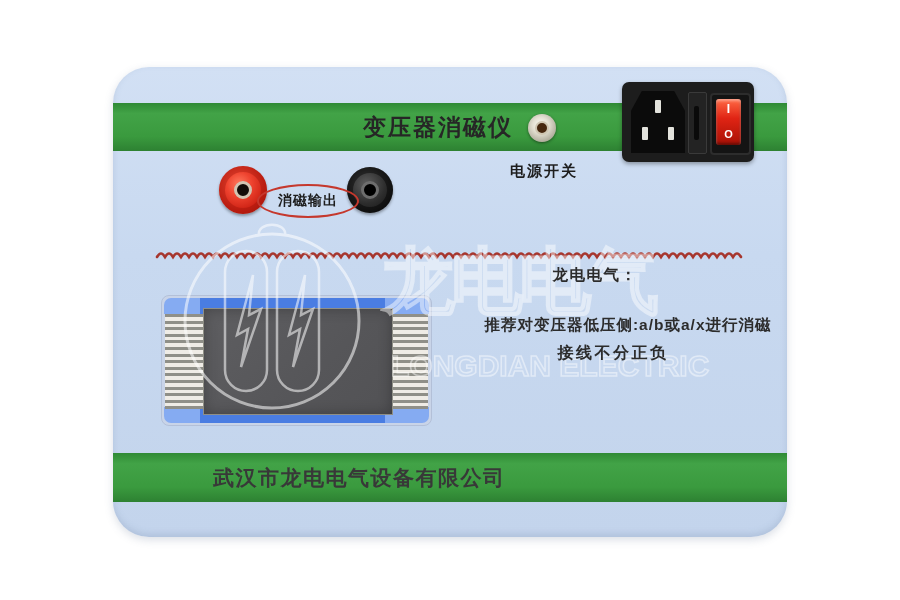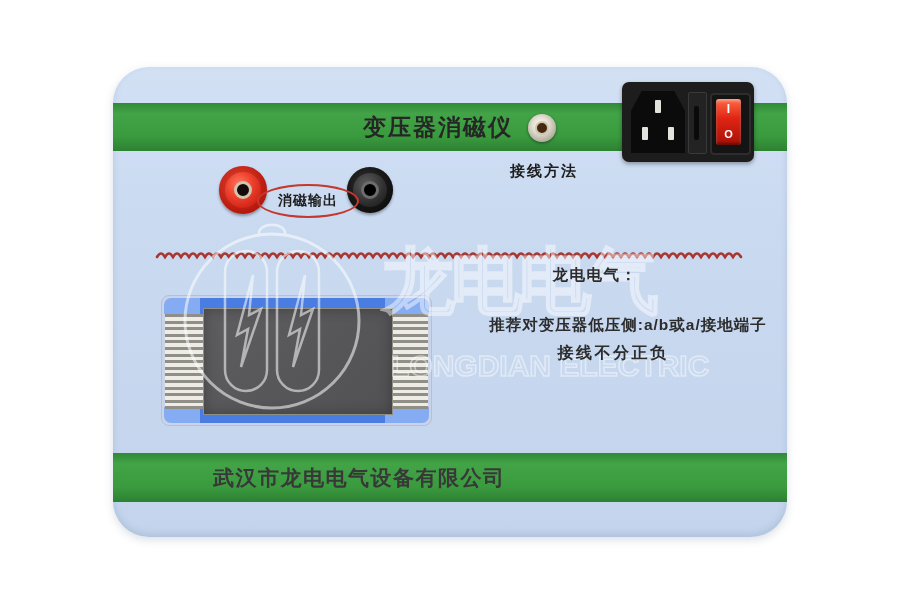--- a/index.html
+++ b/index.html
@@ -114,21 +114,21 @@
 </style>
 </head>
 <body>
 
 <div class="panel">
 
   <div class="band band-top"></div>
   <div class="panel-title">变压器消磁仪</div>
 
   <div class="gnd"></div>
-  <div class="small-label" style="left:366px;top:95px;">接线方法</div>
+  <div class="small-label" style="left:366px;top:95px;">电源开关</div>
 
   <div class="power-module">
     <div class="iec">
       <div class="pin pin-e"></div>
       <div class="pin pin-l"></div>
       <div class="pin pin-n"></div>
     </div>
     <div class="fuse"></div>
     <div class="rocker-frame">
       <div class="rocker">
@@ -161,20 +161,20 @@
 
   <div class="display">
     <div class="disp-bar disp-bar-top"></div>
     <div class="disp-bar disp-bar-bottom"></div>
     <div class="stripes stripes-left"></div>
     <div class="stripes stripes-right"></div>
     <div class="screen"></div>
   </div>
 
   <div class="instr instr-heading">龙电电气：</div>
-  <div class="instr instr-2">推荐对变压器低压侧:a/b或a/接地端子</div>
+  <div class="instr instr-2">推荐对变压器低压侧:a/b或a/x进行消磁</div>
   <div class="instr instr-3">接线不分正负</div>
 
 
   <div class="band band-bottom"></div>
   <div class="company">武汉市龙电电气设备有限公司</div>
 
 </div>
 
 </body></html>

